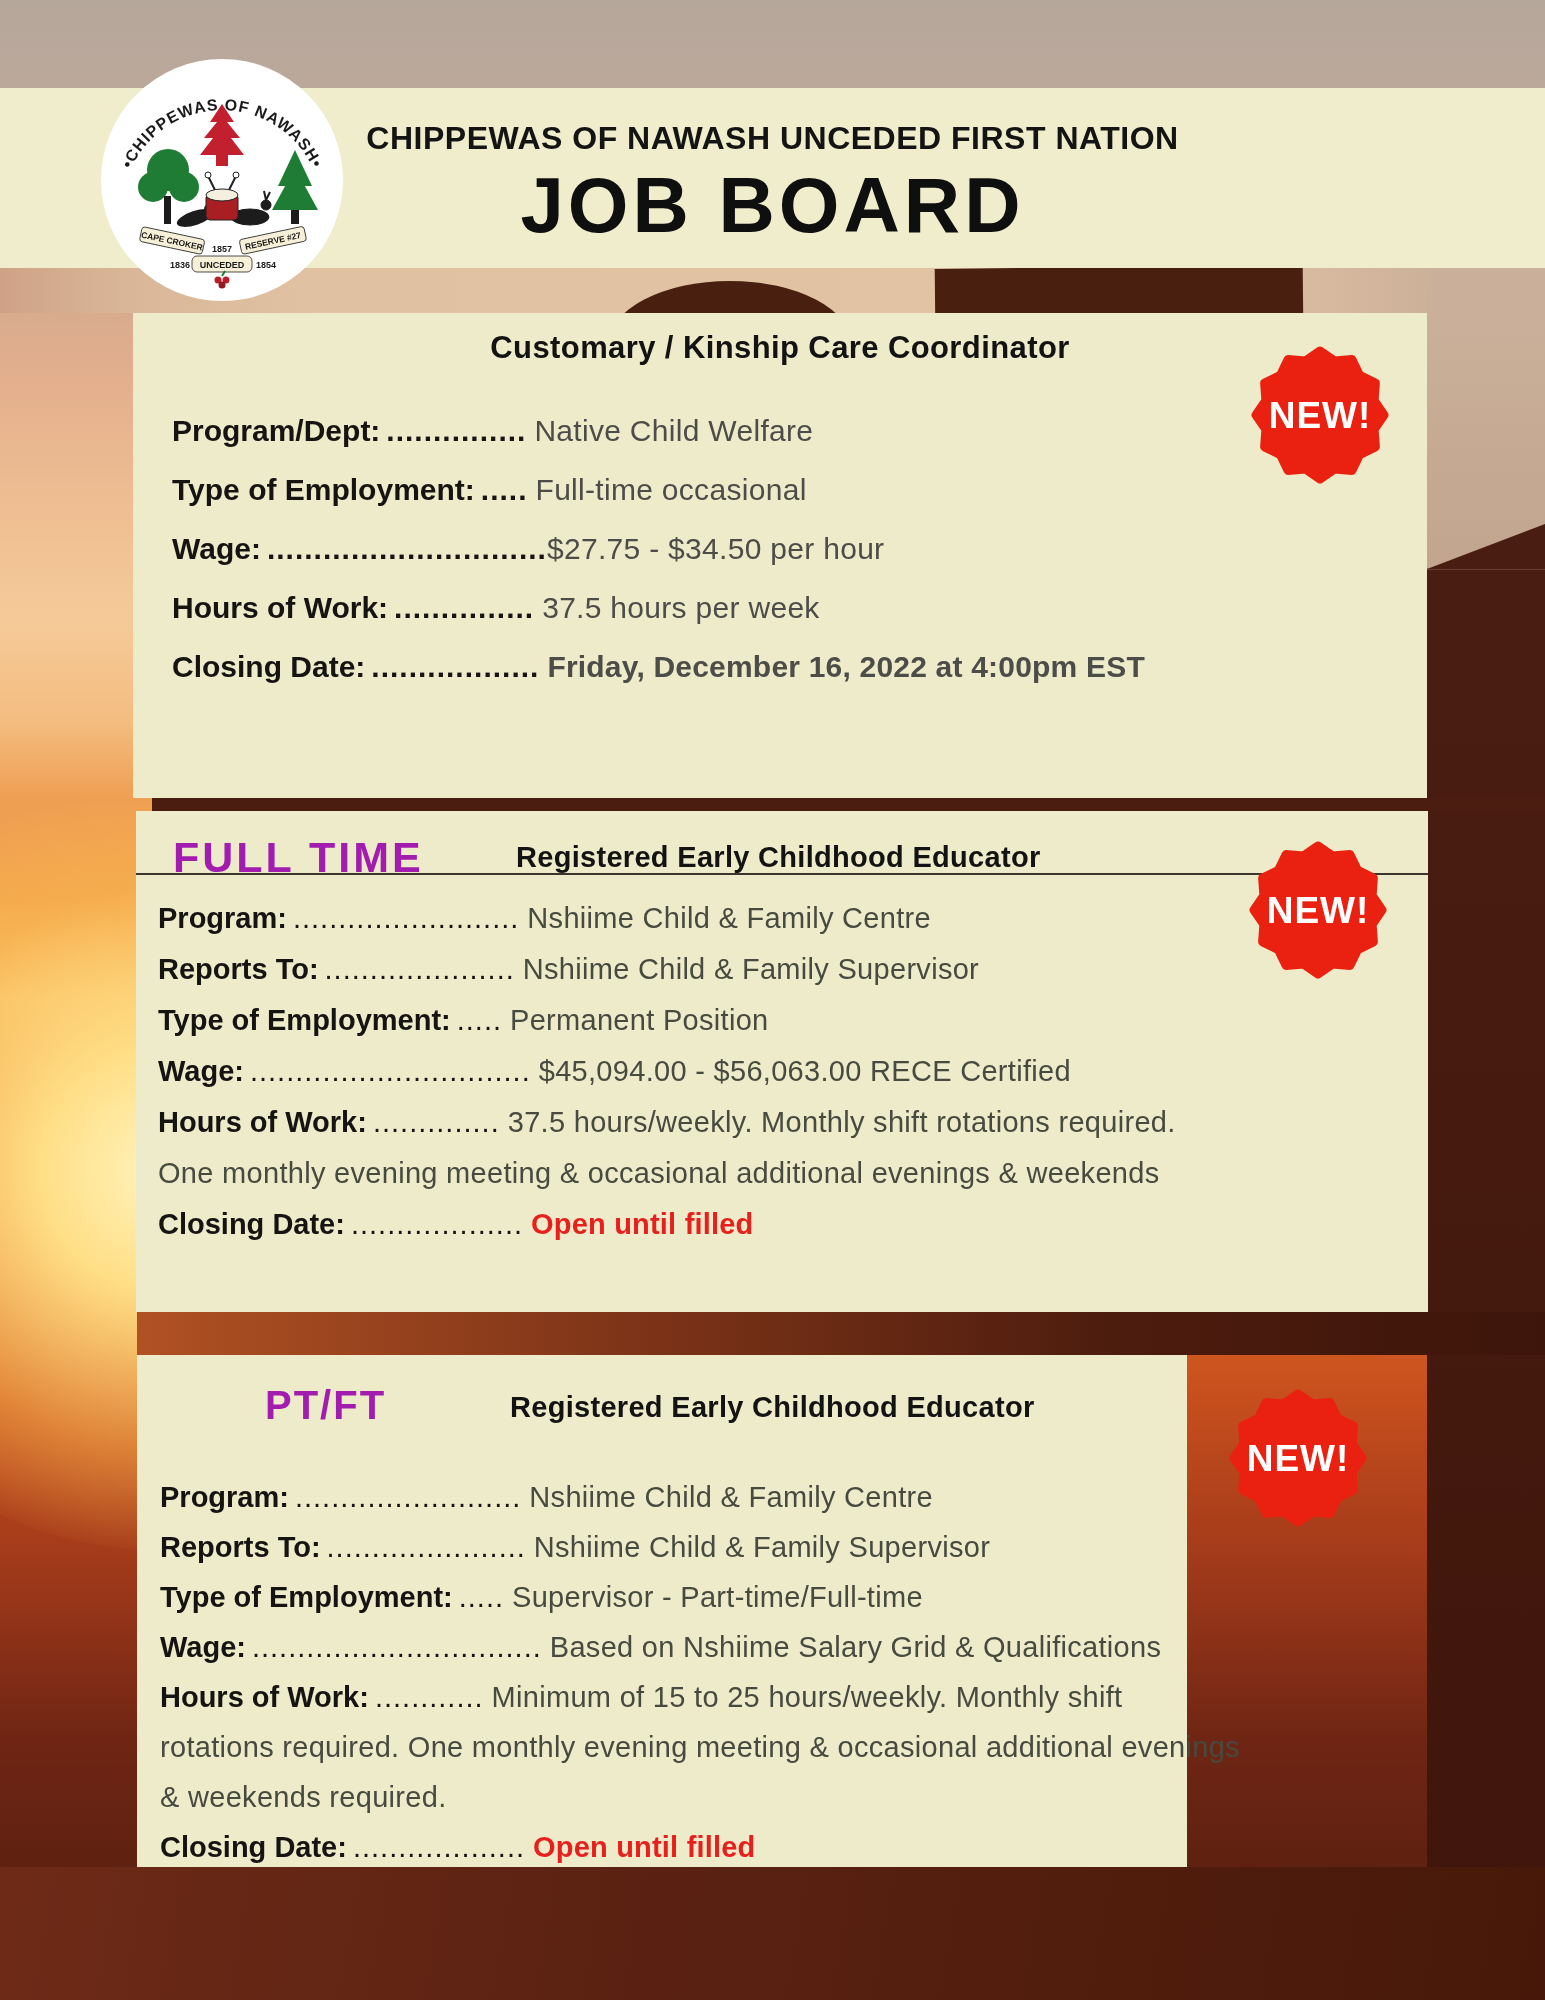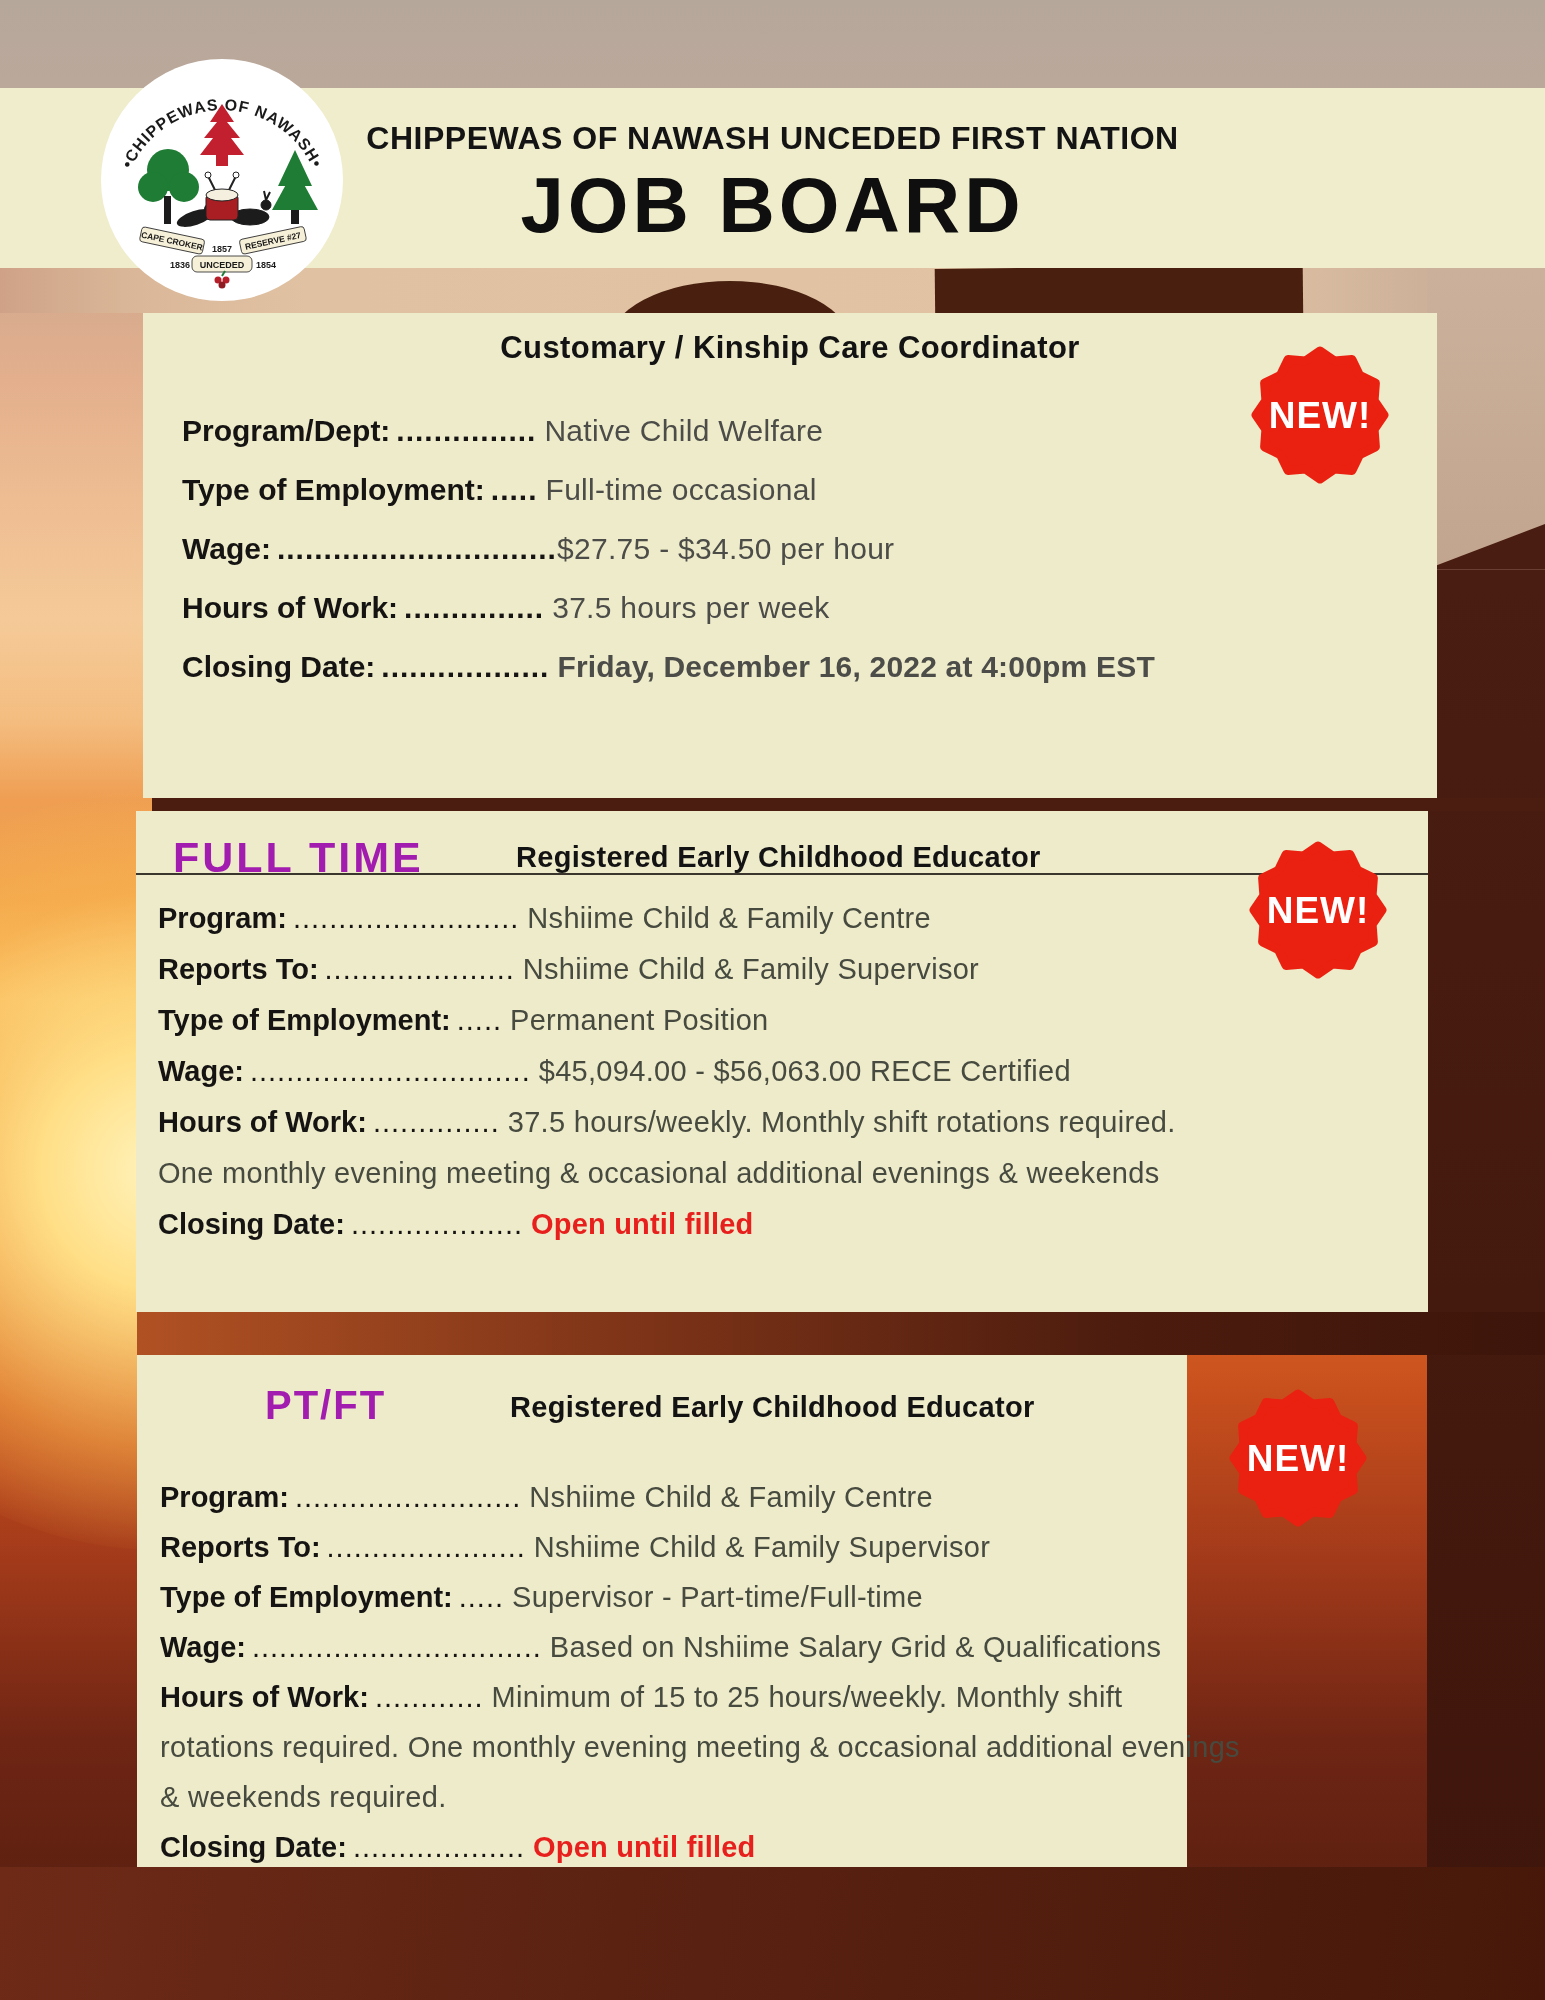--- a/index.html
+++ b/index.html
@@ -33,21 +33,21 @@
   
   .band{position:absolute;left:0;top:88px;width:1545px;height:180px;background:#f0edcc;}
   .org-line{position:absolute;left:0;top:32px;width:100%;text-align:center;
     font-size:32px;font-weight:bold;letter-spacing:.5px;color:#141414;}
   .job-board{position:absolute;left:0;top:76px;width:100%;text-align:center;
     font-size:78px;font-weight:bold;letter-spacing:4px;color:#0f0f0f;line-height:82px;}
   .logo{position:absolute;left:100px;top:58px;width:244px;height:244px;z-index:9;}
 
   
   .card{position:absolute;background:#eeebca;z-index:3;}
-  .card1{left:143px;top:313px;width:1294px;height:485px;}
+  .card1{left:133px;top:313px;width:1294px;height:485px;}
   .card2{left:136px;top:811px;width:1292px;height:501px;}
   .card3{left:137px;top:1355px;width:1050px;height:512px;}
 
   .c-title{position:absolute;left:0;top:17px;width:100%;text-align:center;
     font-size:31px;font-weight:bold;letter-spacing:.4px;color:#131313;}
   .tag{position:absolute;font-weight:bold;color:#a21caf;}
   .tag-ft{left:37px;top:22px;font-size:43px;letter-spacing:3px;}
   .tag-pt{left:128px;top:28px;font-size:40px;letter-spacing:2px;}
   .job-title{position:absolute;font-size:29px;font-weight:bold;color:#131313;letter-spacing:.3px;}
   .jt2{left:380px;top:30px;}

